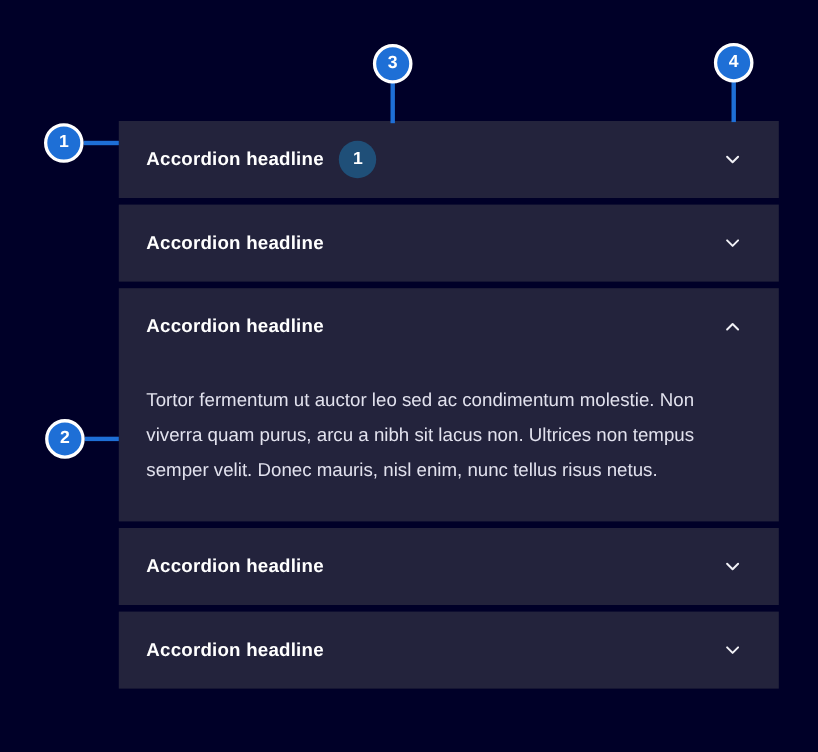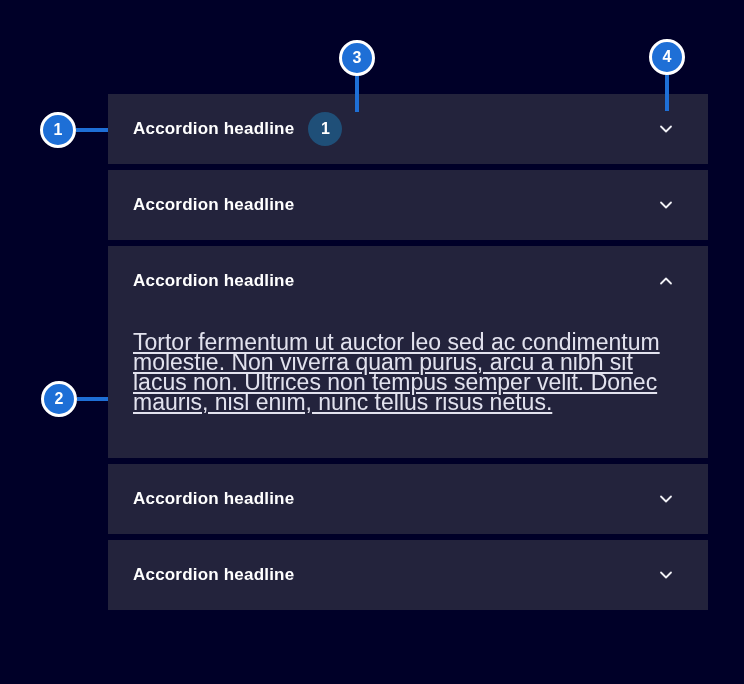--- a/index.html
+++ b/index.html
@@ -10,21 +10,21 @@
   .canvas {
     position: relative;
     width: 744px;
     height: 684px;
     background: var(--background, #000028);
     overflow: hidden;
   }
   .accordion {
     position: absolute;
     left: 108px;
-    top: 94px;
+    top: 110px;
     width: 600px;
     display: flex;
     flex-direction: column;
     gap: 6px;
   }
   .panel {
     background: var(--panel, #23233C);
     height: 70px;
     overflow: hidden;
   }
@@ -66,24 +66,23 @@
   .chevron {
     flex: 0 0 auto;
     width: 18px;
     height: 18px;
   }
   .chevron svg { display: block; }
   .chevron.up svg { transform: rotate(180deg); }
   .panel-body {
     margin: 16px 25px 0 25px;
     color: var(--body-text, #E2E2EE);
-    font-size: 23px;
-    line-height: 20px;
+    font-size: 17px;
+    line-height: 32px;
     font-weight: 400;
-    text-decoration: underline;
   }
   .marker {
     position: absolute;
     width: 36px;
     height: 36px;
     box-sizing: border-box;
     border-radius: 50%;
     background: var(--accent, #1E6FD6);
     border: 3px solid #FFFFFF;
     display: flex;

